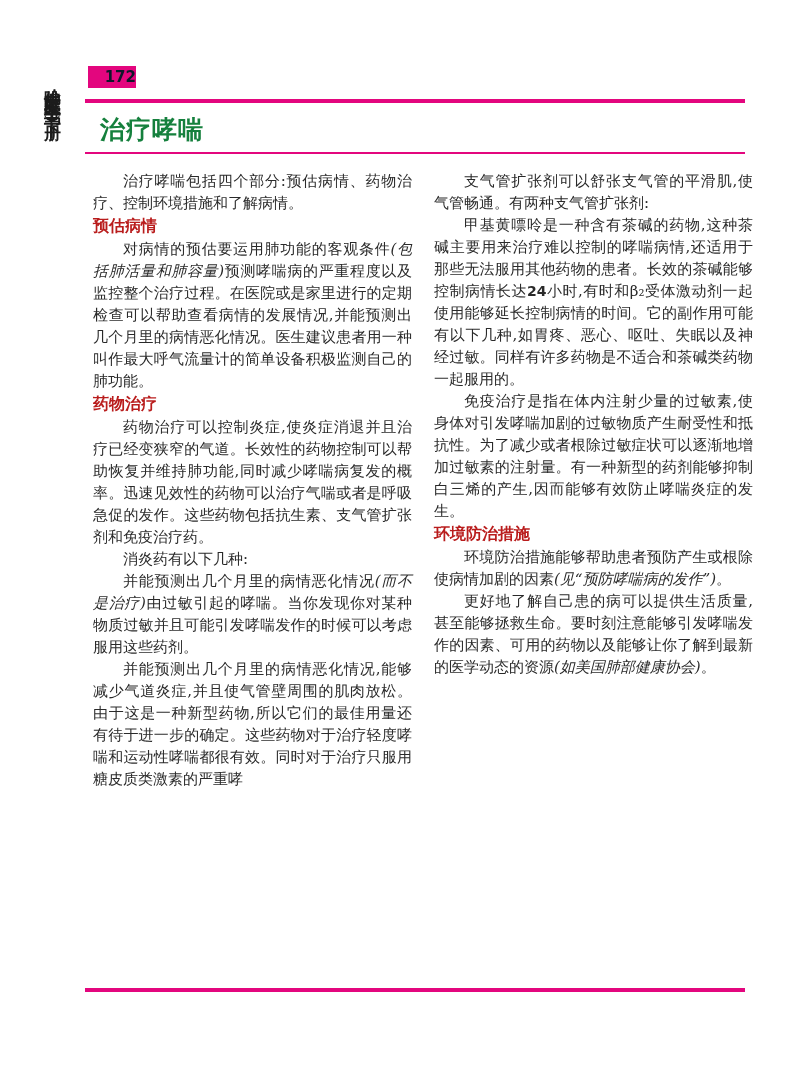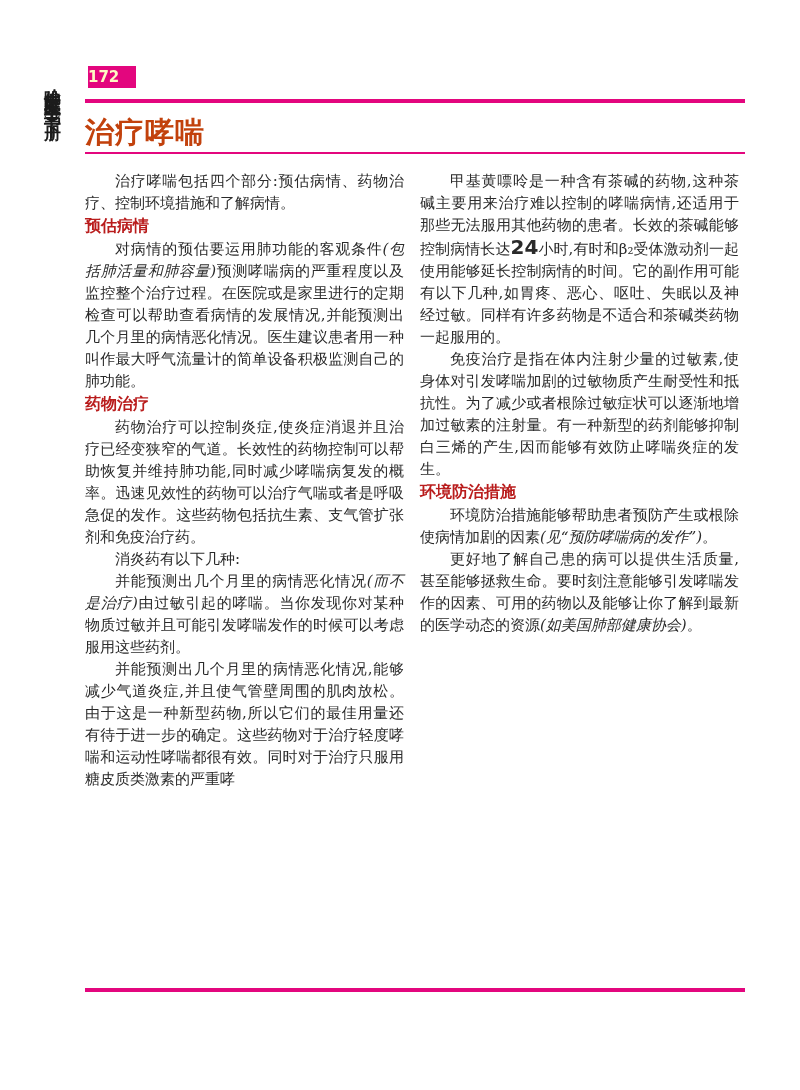--- a/index.html
+++ b/index.html
@@ -25,51 +25,51 @@
     color: #1c1c1c;
   }
 
   .page-number-badge {
     position: absolute;
     left: 88px;
     top: 66px;
     width: 48px;
     height: 22px;
     background: #E3067E;
-    color: #fef9c3;
+    color: #0f172a;
     font-family: "DejaVu Sans", "Liberation Sans", sans-serif;
     font-weight: bold;
     font-size: 15px;
     line-height: 22px;
-    text-align: left;
+    text-align: right;
   }
 
   .rule { position: absolute; left: 85px; width: 660px; background: #E3067E; }
   .rule-top    { top: 99px;  height: 4px; }
   .rule-title  { top: 152px; height: 2px; }
   .rule-bottom { top: 988px; height: 4px; }
 
   .page-title {
     position: absolute;
-    left: 85px;
+    left: 100px;
     top: 113px;
-    font-size: 29px;
+    font-size: 25px;
     font-weight: bold;
-    color: #c2410c;
+    color: #15803d;
     letter-spacing: 1px;
   }
 
   .columns {
     position: absolute;
-    left: 85px;
+    left: 93px;
     top: 170px;
     width: 660px;
     height: 810px;
     display: flex;
-    gap: 16px;
+    gap: 22px;
   }
 
   .column { width: 319px; }
 
   .para {
     font-size: 15px;
     line-height: 22px;
     text-align: justify;
     text-justify: inter-ideograph;
     color: #2a2a2a;
@@ -83,21 +83,21 @@
     line-height: 22px;
     margin: 1px 0;
   }
 
   .seg-normal { }
   .seg-kai { font-style: italic; }
   .seg-bold {
     font-weight: bold;
     font-style: normal;
     font-family: "DejaVu Sans", "Liberation Sans", sans-serif;
-    font-size: 20px;
+    font-size: 14px;
   }
 </style>
 </head>
 <body>
 
 <div class="page">
 
   <div class="spine">哈佛家庭医学全书(下册)</div>
 
   <div class="page-number-badge">172</div>
@@ -113,20 +113,21 @@
         <p class="para indent"><span class="seg-normal">治疗哮喘包括四个部分:预估病情、药物治疗、控制环境措施和了解病情。</span></p>
         <h3 class="sec-heading">预估病情</h3>
         <p class="para indent"><span class="seg-normal">对病情的预估要运用肺功能的客观条件</span><span class="seg-kai">(包括肺活量和肺容量)</span><span class="seg-normal">预测哮喘病的严重程度以及监控整个治疗过程。在医院或是家里进行的定期检查可以帮助查看病情的发展情况,并能预测出几个月里的病情恶化情况。医生建议患者用一种叫作最大呼气流量计的简单设备积极监测自己的肺功能。</span></p>
         <h3 class="sec-heading">药物治疗</h3>
         <p class="para indent"><span class="seg-normal">药物治疗可以控制炎症,使炎症消退并且治疗已经变狭窄的气道。长效性的药物控制可以帮助恢复并维持肺功能,同时减少哮喘病复发的概率。迅速见效性的药物可以治疗气喘或者是呼吸急促的发作。这些药物包括抗生素、支气管扩张剂和免疫治疗药。</span></p>
         <p class="para indent"><span class="seg-normal">消炎药有以下几种:</span></p>
         <p class="para indent"><span class="seg-normal">并能预测出几个月里的病情恶化情况</span><span class="seg-kai">(而不是治疗)</span><span class="seg-normal">由过敏引起的哮喘。当你发现你对某种物质过敏并且可能引发哮喘发作的时候可以考虑服用这些药剂。</span></p>
         <p class="para indent"><span class="seg-normal">并能预测出几个月里的病情恶化情况,能够减少气道炎症,并且使气管壁周围的肌肉放松。由于这是一种新型药物,所以它们的最佳用量还有待于进一步的确定。这些药物对于治疗轻度哮喘和运动性哮喘都很有效。同时对于治疗只服用糖皮质类激素的严重哮</span></p>
       </div>
     <div class="column">
+        <p class="para indent"><span class="seg-normal">支气管扩张剂可以舒张支气管的平滑肌,使气管畅通。有两种支气管扩张剂:</span></p>
         <p class="para indent"><span class="seg-normal">甲基黄嘌呤是一种含有茶碱的药物,这种茶碱主要用来治疗难以控制的哮喘病情,还适用于那些无法服用其他药物的患者。长效的茶碱能够控制病情长达</span><span class="seg-bold">24</span><span class="seg-normal">小时,有时和β₂受体激动剂一起使用能够延长控制病情的时间。它的副作用可能有以下几种,如胃疼、恶心、呕吐、失眠以及神经过敏。同样有许多药物是不适合和茶碱类药物一起服用的。</span></p>
         <p class="para indent"><span class="seg-normal">免疫治疗是指在体内注射少量的过敏素,使身体对引发哮喘加剧的过敏物质产生耐受性和抵抗性。为了减少或者根除过敏症状可以逐渐地增加过敏素的注射量。有一种新型的药剂能够抑制白三烯的产生,因而能够有效防止哮喘炎症的发生。</span></p>
         <h3 class="sec-heading">环境防治措施</h3>
         <p class="para indent"><span class="seg-normal">环境防治措施能够帮助患者预防产生或根除使病情加剧的因素</span><span class="seg-kai">(见“预防哮喘病的发作”)</span><span class="seg-normal">。</span></p>
         <p class="para indent"><span class="seg-normal">更好地了解自己患的病可以提供生活质量,甚至能够拯救生命。要时刻注意能够引发哮喘发作的因素、可用的药物以及能够让你了解到最新的医学动态的资源</span><span class="seg-kai">(如美国肺部健康协会)</span><span class="seg-normal">。</span></p>
       </div>
   </div>
 
   <div class="rule rule-bottom"></div>
 

